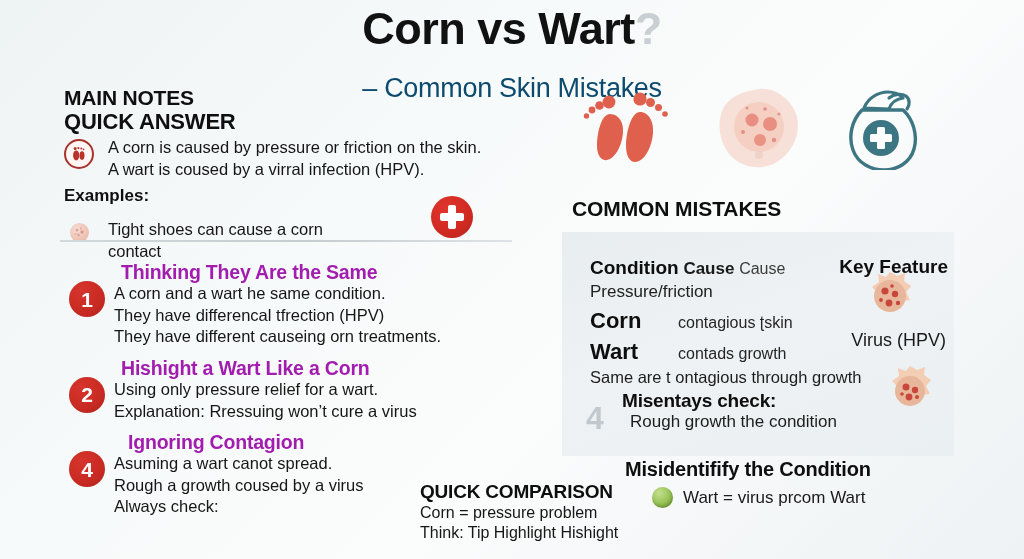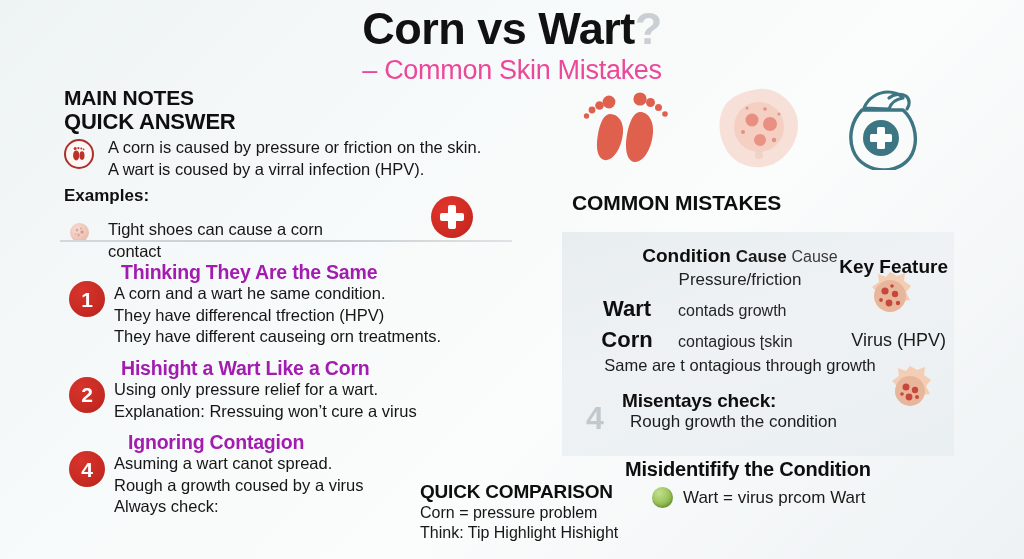--- a/index.html
+++ b/index.html
@@ -36,22 +36,22 @@
     display: inline-block;
   }
   .qmark {
     color: #c9cfd2;
     font-weight: 700;
     font-size: 45px;
   }
   .subtitle {
     font-size: 27px;
     font-weight: 400;
-    color: #ec4899;
-    margin-top: 2px;
+    color: #0c4a6e;
+    margin-top: 20px;
     letter-spacing: -0.3px;
   }
 
   
   .left-col {
     position: absolute;
     left: 64px;
     top: 86px;
     width: 470px;
   }
@@ -217,41 +217,40 @@
     width: 400px;
     height: 82px;
   }
   .feet-icon { position: absolute; left: 20px; top: 2px; }
   .wart-icon { position: absolute; left: 156px; top: 0px; }
   .bag-icon  { position: absolute; left: 280px; top: -4px; }
 
   .right-head {
     position: absolute;
     left: 572px;
-    top: 191px;
+    top: 197px;
     font-size: 21px;
     font-weight: 700;
     letter-spacing: -0.1px;
     color: #0e0e0e;
     text-align: right;
   }
   .comp-card {
     position: absolute;
     left: 562px;
     top: 232px;
     width: 392px;
     height: 224px;
     background: linear-gradient(160deg, #e8edf0 0%, #eef2f4 45%, #eaeff1 100%);
   }
   .cc-inner {
     position: absolute;
     left: 28px;
-    top: 12px;
+    top: 24px;
     width: 300px;
-    text-align: center;
   }
   .cc-head-row { font-size: 17px; line-height: 1.22; }
   .cc-b { font-weight: 700; font-size: 19px; color: #0e0e0e; }
   .cc-m { font-weight: 700; font-size: 17px; color: #1a1a1a; }
   .cc-l { font-weight: 400; font-size: 16px; color: #3a3a3a; }
   .cc-sub { font-size: 17px; color: #222; line-height: 1.3; margin-top: 1px; }
   .cc-row {
     display: flex;
     align-items: baseline;
     gap: 14px;
@@ -467,26 +466,26 @@
   <div class="comp-card">
     <div class="cc-inner">
       <div class="cc-head-row">
         <span class="cc-b">Condition</span>
         <span class="cc-m">Cause</span>
         <span class="cc-l">Cause</span>
       </div>
       <div class="cc-sub">Pressure/friction</div>
 
       <div class="cc-row">
+        <span class="cc-label">Corn</span>
+        <span class="cc-val">contagious ʈskin</span>
+      </div>
+      <div class="cc-row">
         <span class="cc-label">Wart</span>
         <span class="cc-val">contads growth</span>
-      </div>
-      <div class="cc-row">
-        <span class="cc-label">Corn</span>
-        <span class="cc-val">contagious ʈskin</span>
       </div>
       <div class="cc-note">Same are t ontagious through growth</div>
     </div>
 
     <div class="key-feature">Key Feature</div>
 
     <div class="virus-a">
       <svg width="72" height="68" viewBox="0 0 72 68" aria-hidden="true">
         <path d="M36 8 l7 4 l8 -3 l-1 8 l7 5 l-5 6 l4 8 l-8 1 l-2 8 l-7 -4 l-7 5 l-3 -8 l-8 -1 l3 -8 l-6 -6 l7 -5 l-1 -8 l8 3 z" fill="#f3cdb4"></path>
         <circle cx="36" cy="32" r="16" fill="#e8b79b"></circle>

